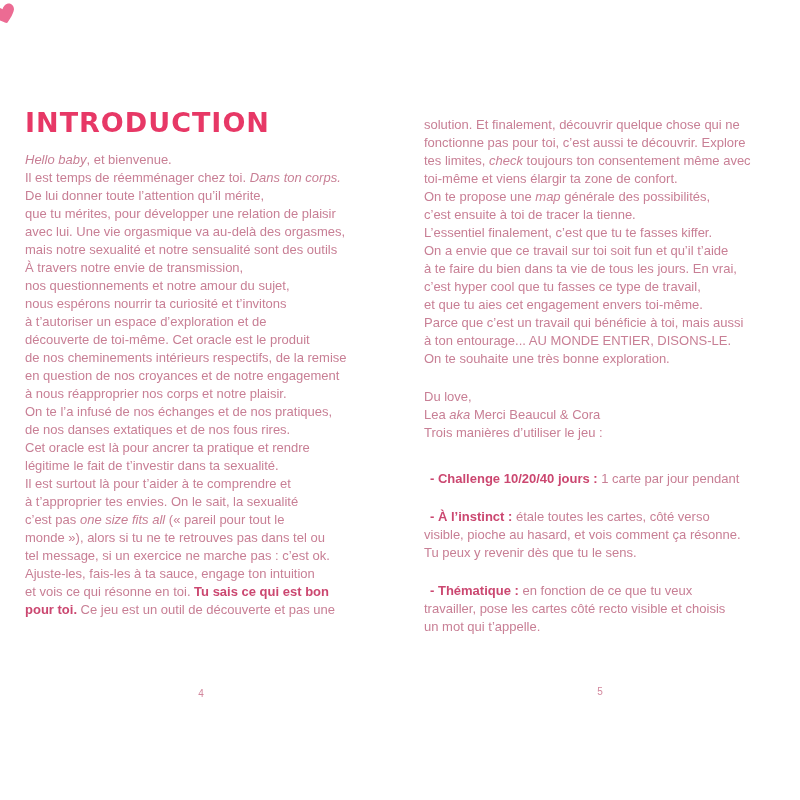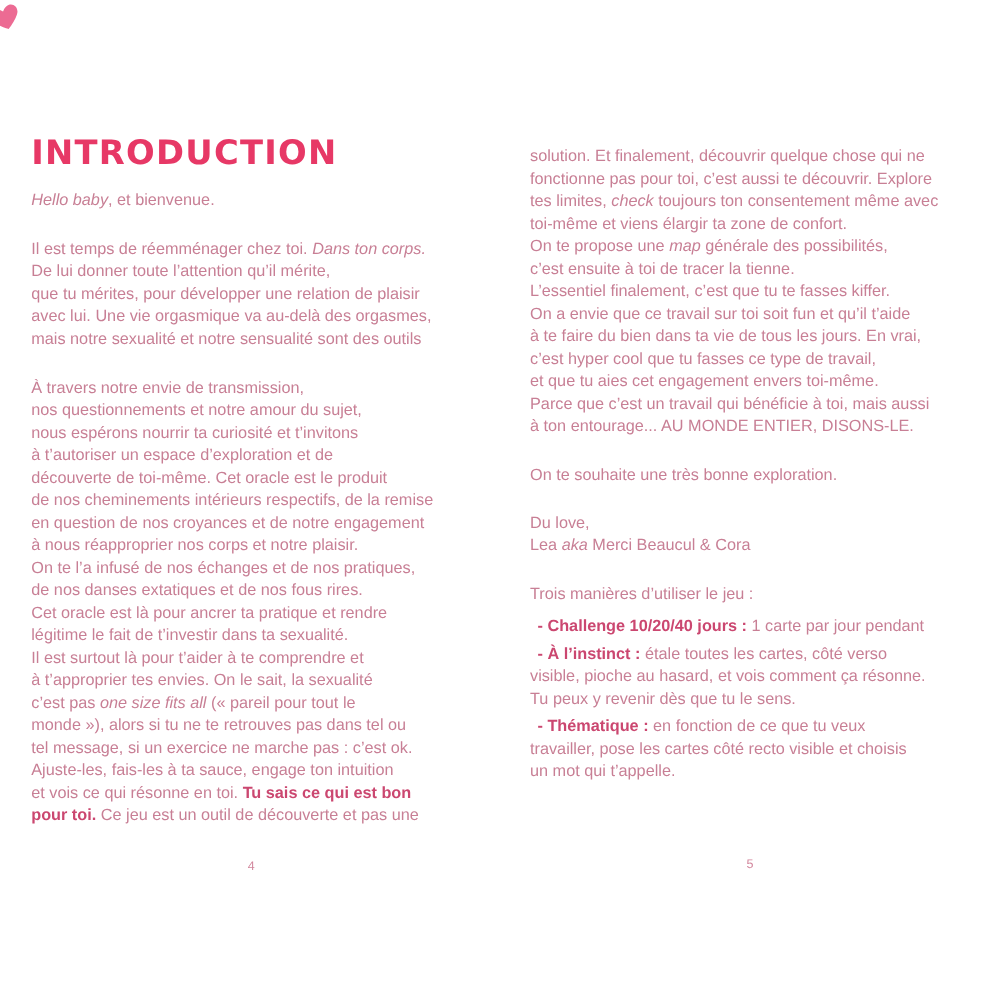--- a/index.html
+++ b/index.html
@@ -19,26 +19,26 @@
     color:var(--accent,#e73866);white-space:nowrap;
   }
   .body-col{position:absolute;font-size:13px;line-height:18px;color:var(--body,#c87f95);}
   #left-body{left:25px;top:151px;width:352px;}
   #right-body{left:24px;top:116px;width:364px;}
   .line{white-space:nowrap;height:18px;}
   .run{}
   .it{font-style:italic;}
   .bd{font-weight:bold;color:var(--bold,#cb4770);}
   .blk{margin:0;}
-  .blk + .blk{margin-top:21px;}
+  .blk + .blk{}
   .blk + .k-signature{margin-top:20px;}
   .k-signature{padding-right:10px;}
   .blk + .k-section-intro{}
-  .k-section-intro + .k-bullet{margin-top:8px;}
-  .k-bullet + .k-bullet{margin-top:4px;}
+  .k-section-intro + .k-bullet{margin-top:28px;}
+  .k-bullet + .k-bullet{margin-top:20px;}
   .k-bullet .line:first-child{padding-left:6px;}
   .pagenum{
     position:absolute;width:352px;text-align:center;
     font-size:10px;color:var(--pagenum,#d2869c);
   }
   .pagenum-left{left:25px;top:688px;}
   .pagenum-right{left:24px;top:686px;}
 </style>
 </head>
 <body>

